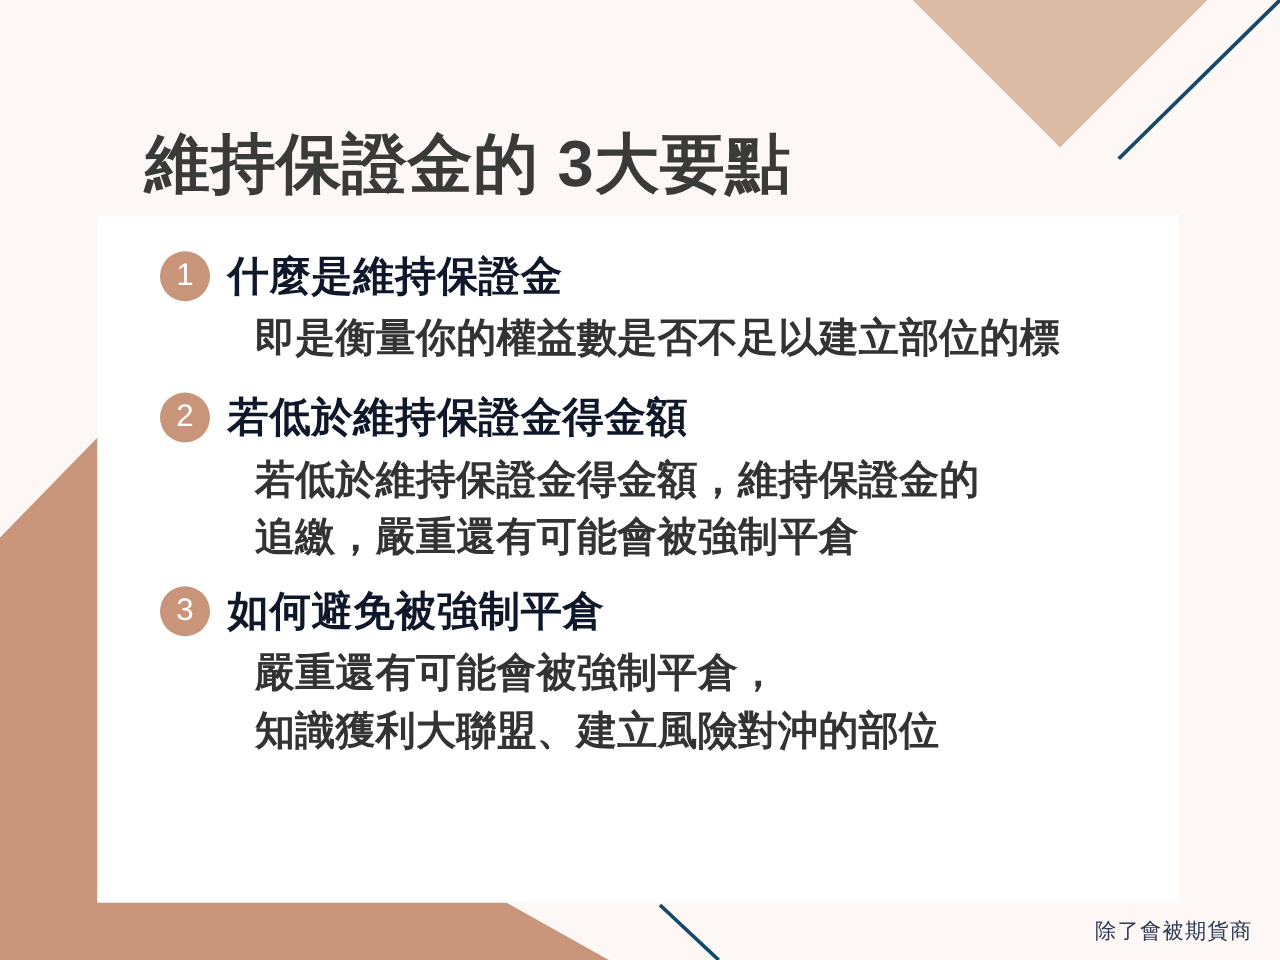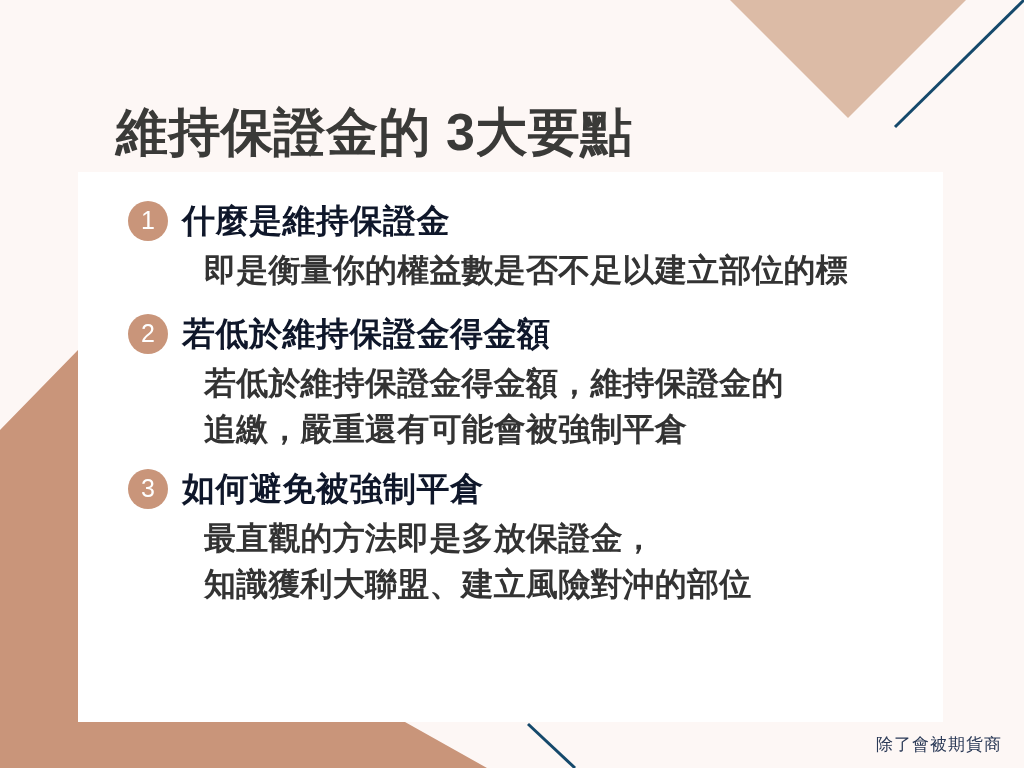--- a/index.html
+++ b/index.html
@@ -166,21 +166,21 @@
           <span class="body-line">追繳，嚴重還有可能會被強制平倉</span>
         </div>
       </div>
 
       <div class="point-item" id="point-3">
         <div class="point-head">
           <div class="point-badge">3</div>
           <div class="point-title">如何避免被強制平倉</div>
         </div>
         <div class="point-body">
-          <span class="body-line">最直觀的方法即是多放保證金，</span>
+          <span class="body-line">嚴重還有可能會被強制平倉，</span>
           <span class="body-line">知識獲利大聯盟、建立風險對沖的部位</span>
         </div>
       </div>
 
     </div>
   </div>
 
   <div id="footer-brand">除了會被期貨商</div>
 
 </div>

